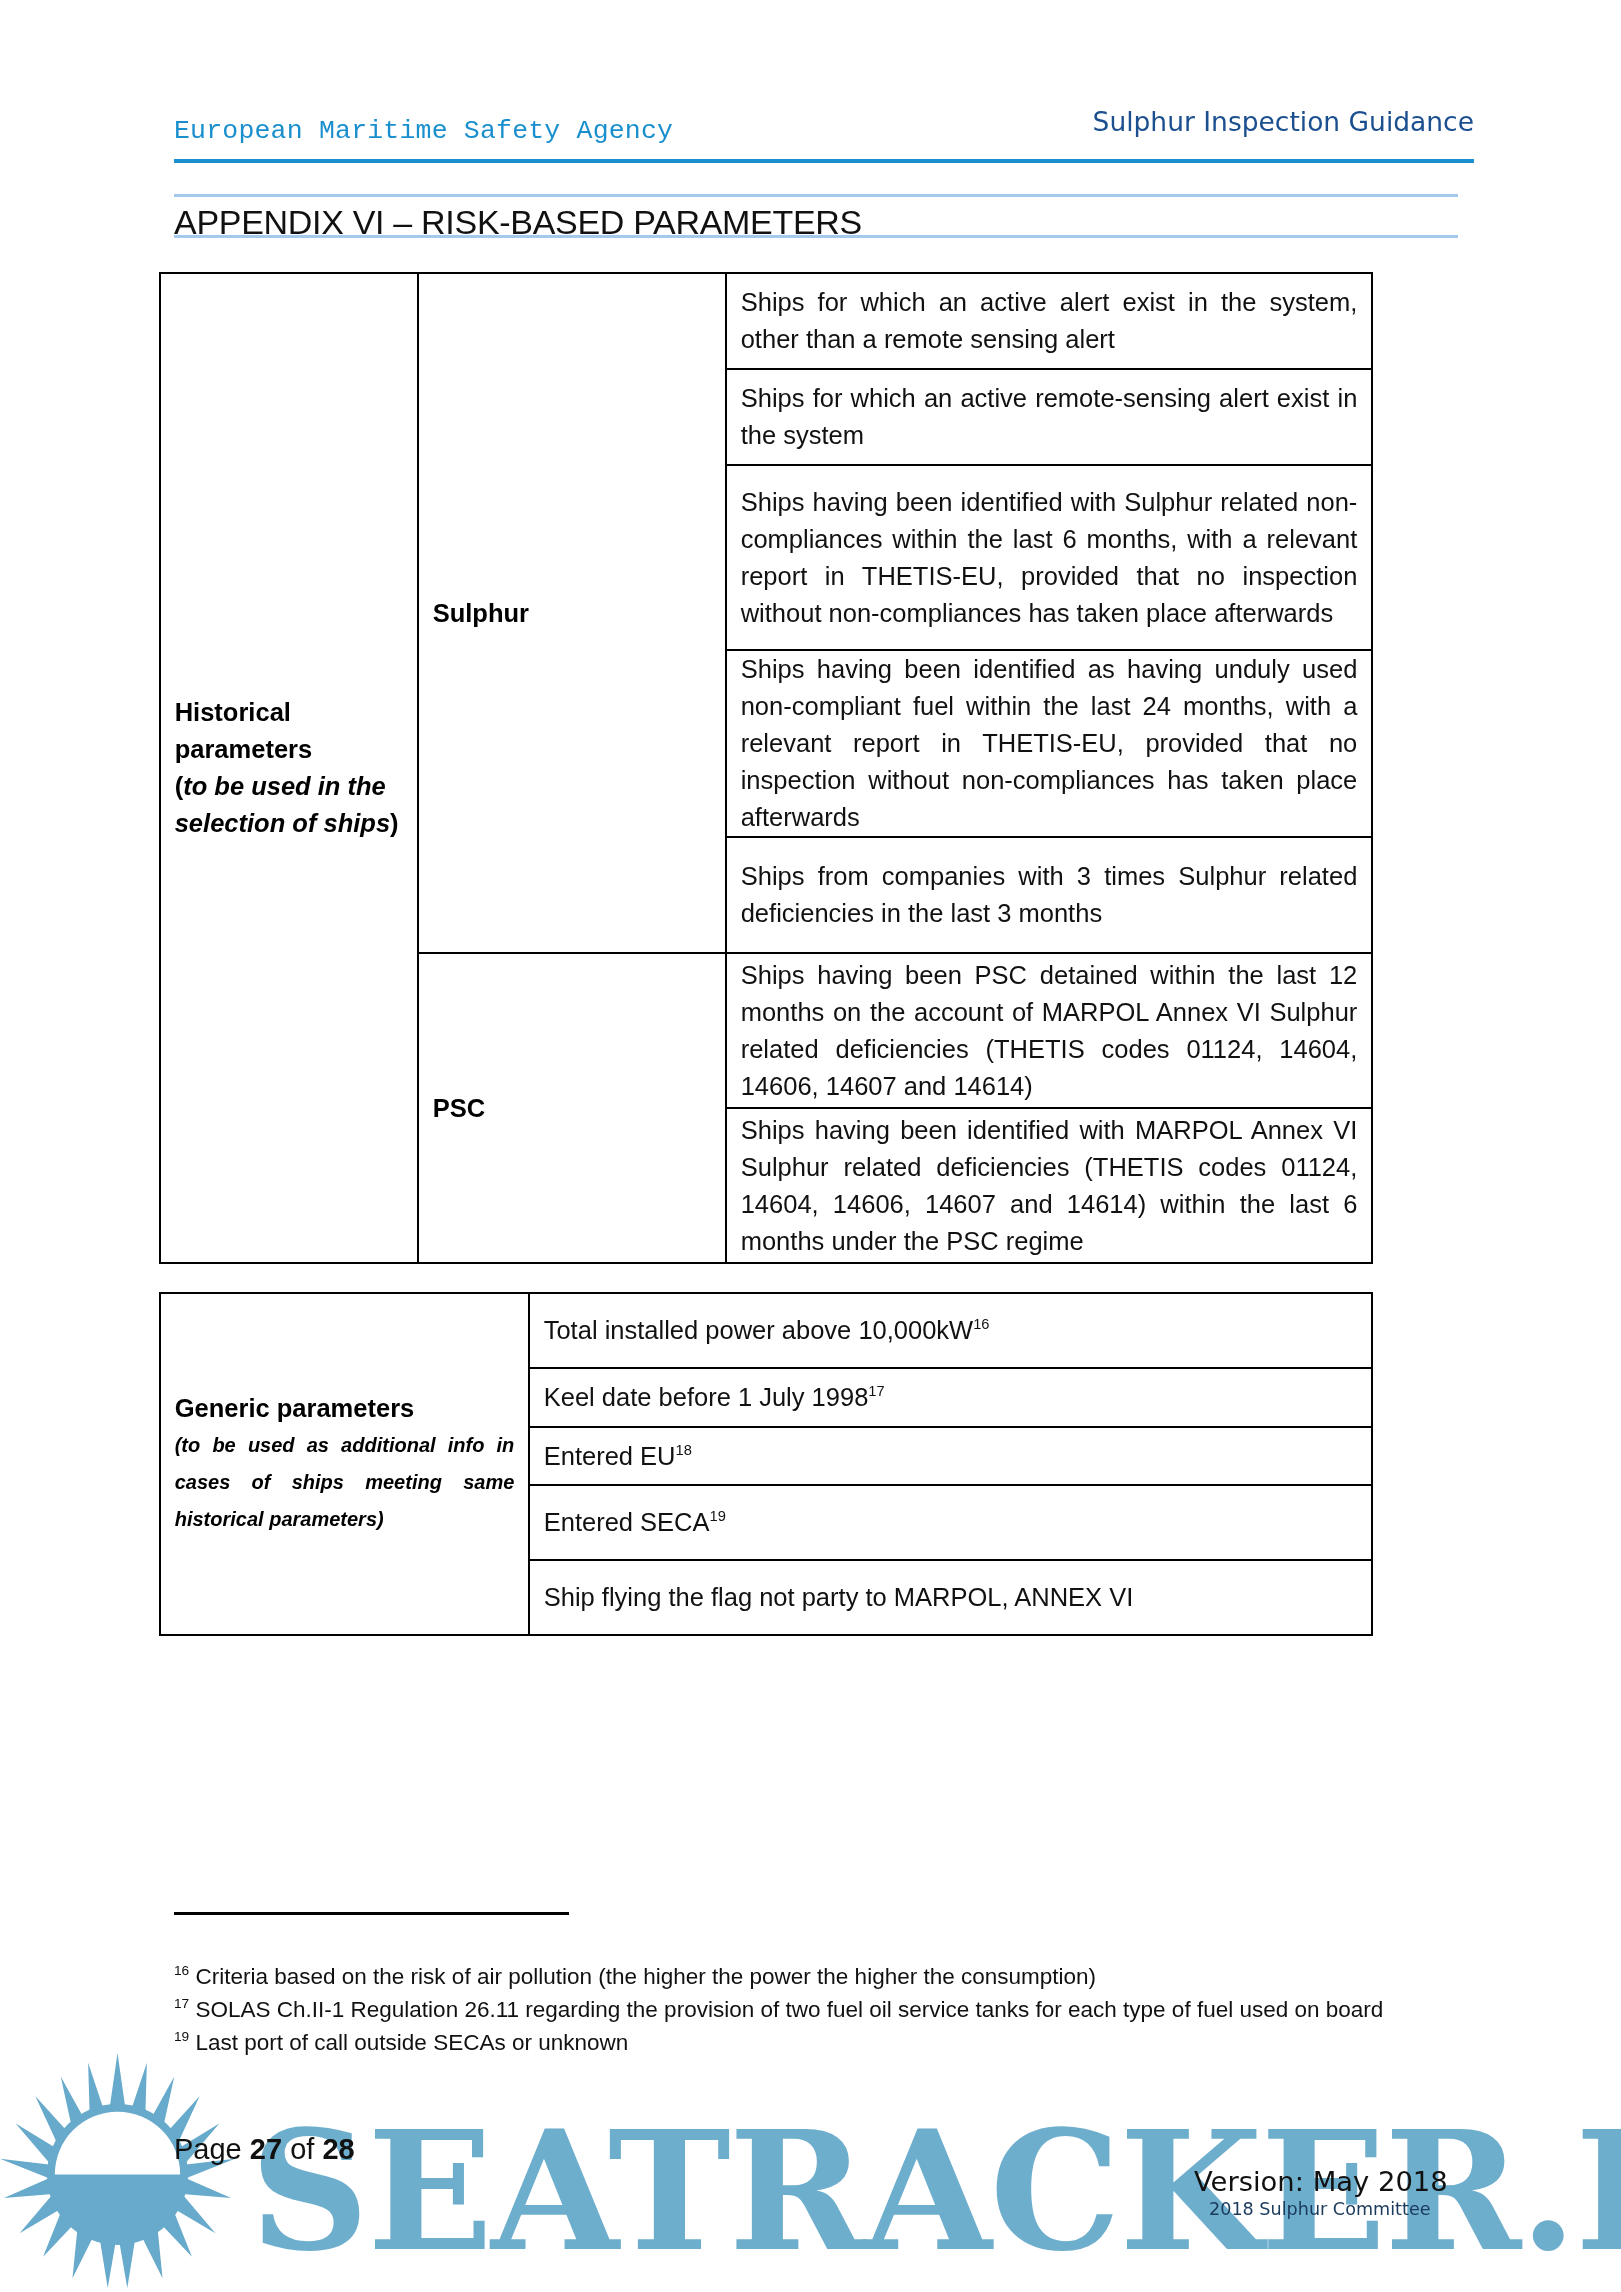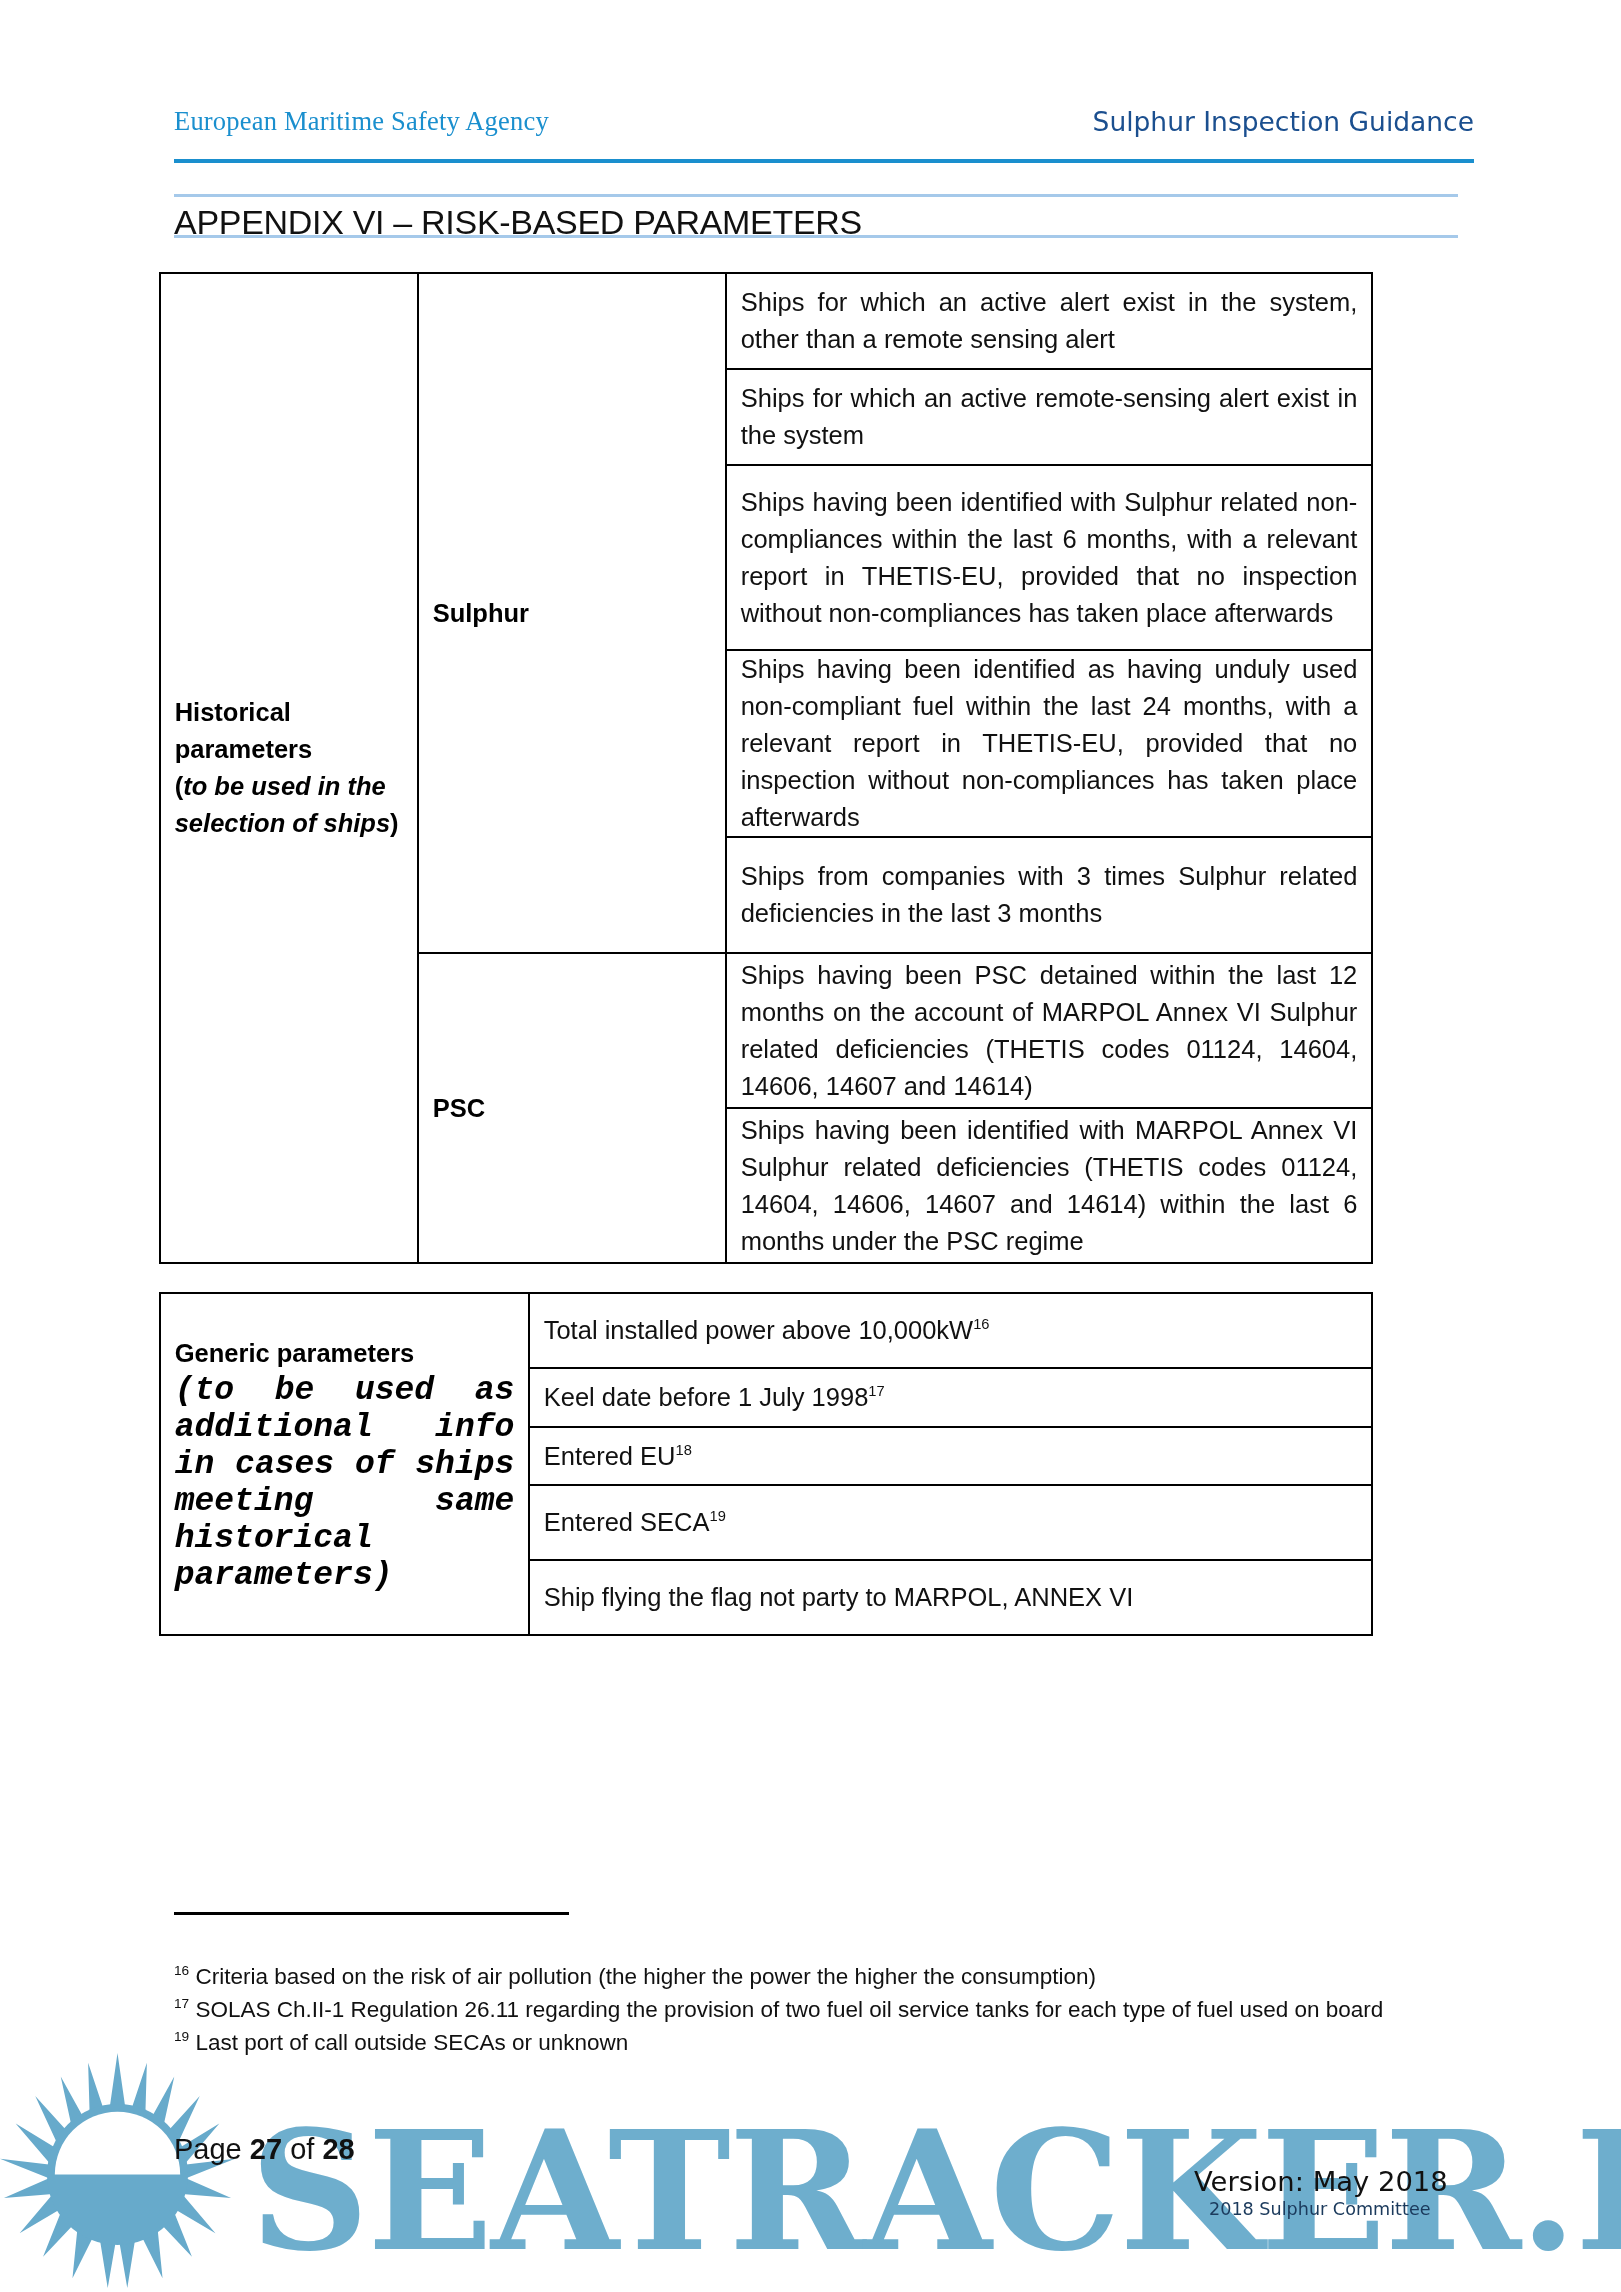--- a/index.html
+++ b/index.html
@@ -1,33 +1,33 @@
 <!DOCTYPE html>
 <html><head>
 <meta charset="utf-8">
 <style>
   html, body { margin: 0; padding: 0; background: #ffffff; }
   body { width: 1621px; height: 2293px; position: relative; overflow: hidden;
          font-family: "Liberation Sans", sans-serif; color: #000; }
   .abs { position: absolute; }
-  .hdr-left { left: 174px; top: 106px; font-family: Liberation Serif, serif; font-size: 26.5px; color: #1a8fce; letter-spacing: 0.2px; }
+  .hdr-left { left: 174px; top: 116px; font-family: Liberation Mono, monospace; font-size: 26.5px; color: #1a8fce; letter-spacing: 0.2px; }
   .hdr-right { right: 147px; top: 106px; font-family: "DejaVu Sans", sans-serif; font-size: 26.5px; color: #1b4f8f; }
   .hdr-rule { left: 174px; top: 159px; width: 1300px; height: 3.9px; background: #1a8fce; }
   .sec-rule1 { left: 174px; top: 194px; width: 1284px; height: 2.9px; background: #a5c9ea; }
   .sec-rule2 { left: 174px; top: 235px; width: 1284px; height: 2.9px; background: #a5c9ea; }
   .sec-title { left: 174px; top: 203px; font-size: 34px; color: #111; letter-spacing: -0.3px; }
 
   .cell-text { font-family: "Liberation Sans", sans-serif; font-size: 25.5px; line-height: 37px; text-align: justify; color: #111; }
   table.t { position: absolute; border-collapse: collapse; table-layout: fixed; }
   table.t td { border: 2.9px solid #000; vertical-align: middle; padding: 0 13.7px; margin-left: 6px; }
   .t1 { left: 159px; top: 272px; width: 1211px; }
   .t2 { left: 159px; top: 1292px; width: 1211px; }
   .lbl-bold { font-weight: bold; font-size: 25.5px; line-height: 37px; }
   .lbl-it { font-style: italic; font-weight: bold; }
-  .lbl-block { text-align: justify; font-size: 33px; line-height: 37px; font-family: Liberation Mono, monospace; }
+  .lbl-block { text-align: justify; font-size: 20px; line-height: 37px; }
   sup { font-size: 14.7px; vertical-align: 9.8px; line-height: 0; }
 
   .fn-rule { left: 174px; top: 1912px; width: 395px; height: 2.9px; background: #000; }
   .footnotes { left: 174px; top: 1960px; width: 1294px; font-size: 22.5px; line-height: 33px; color: #111; }
   .footnotes .fn sup { font-size: 13.7px; vertical-align: 8.8px; }
 
   .page-no { left: 174px; top: 2133px; font-size: 29px; color: #111; }
   .page-no b { font-weight: bold; }
   .version { left: 1194px; top: 2166px; font-family: "DejaVu Sans", sans-serif; font-size: 27.4px; color: #111; }
   .committee { left: 1209px; top: 2199px; font-family: "DejaVu Sans", sans-serif; font-size: 17.6px; color: #1b3a5c; }

